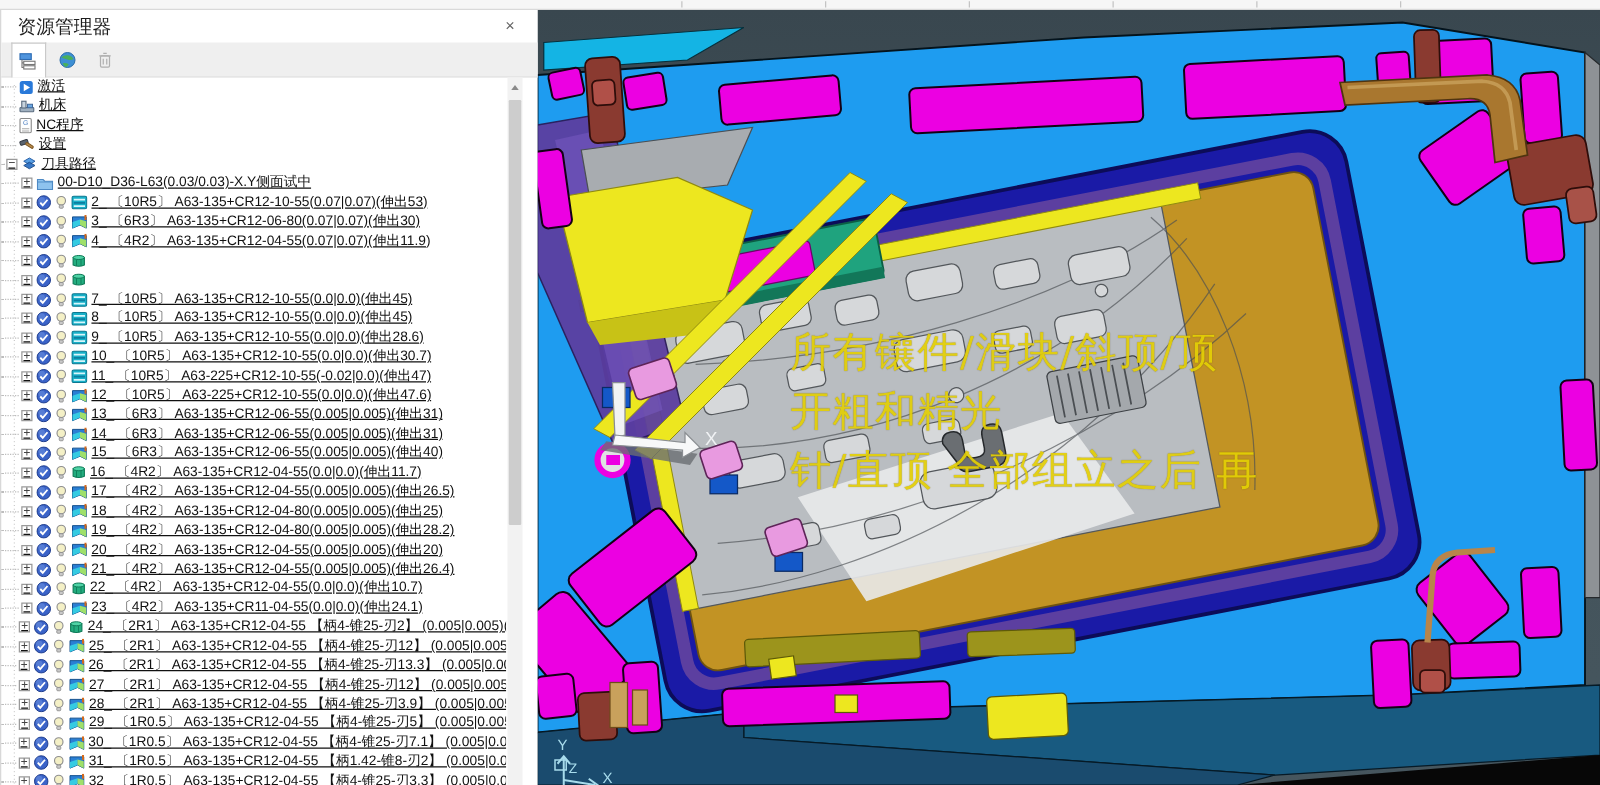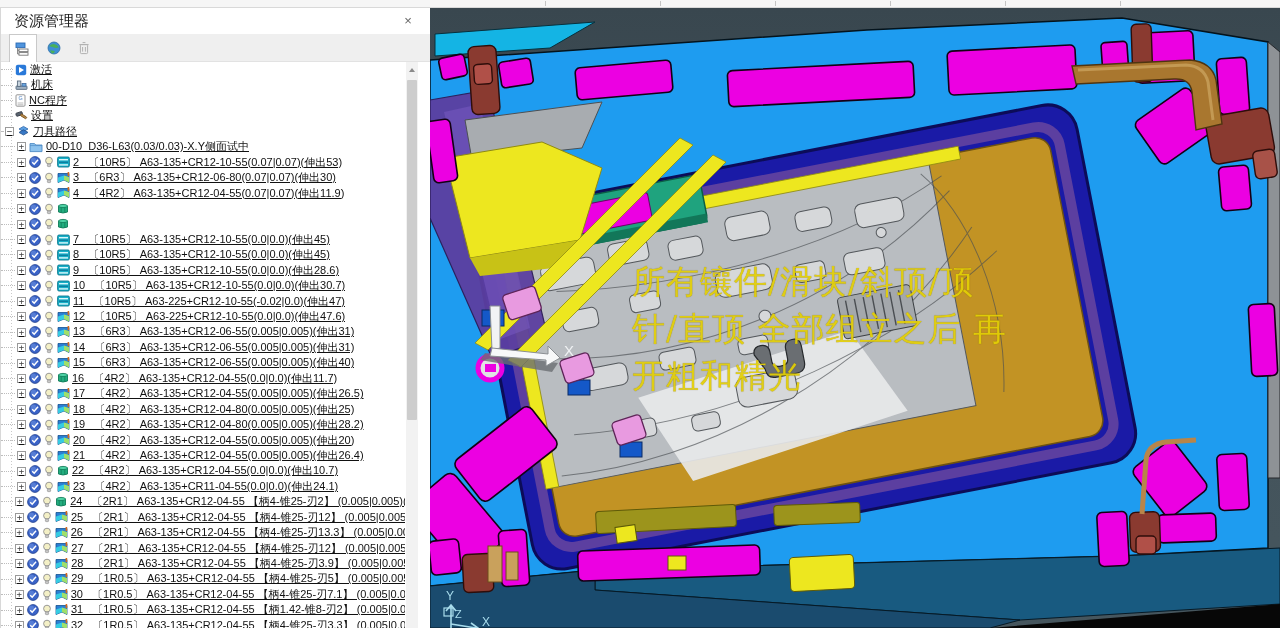--- a/index.html
+++ b/index.html
@@ -799,16 +799,16 @@
       <path d="M21,616 L46,620 M41,615 L48,620 L40,624"></path>
       <rect x="14" y="600" width="9" height="8" stroke-width="1.2"></rect>
     </g>
     <text x="16" y="592" font-size="12" fill="#a8dcec">Y</text>
     <text x="25" y="610" font-size="11" fill="#a8dcec">Z</text>
     <text x="52" y="618" font-size="12" fill="#a8dcec">X</text>
   </svg>
 
   <div class="note">
     <div>所有镶件/滑块/斜顶/顶</div>
+    <div>开粗和精光</div>
     <div>针/直顶 全部组立之后 再</div>
-    <div>开粗和精光</div>
   </div>
 </div>
 
 </body></html>

